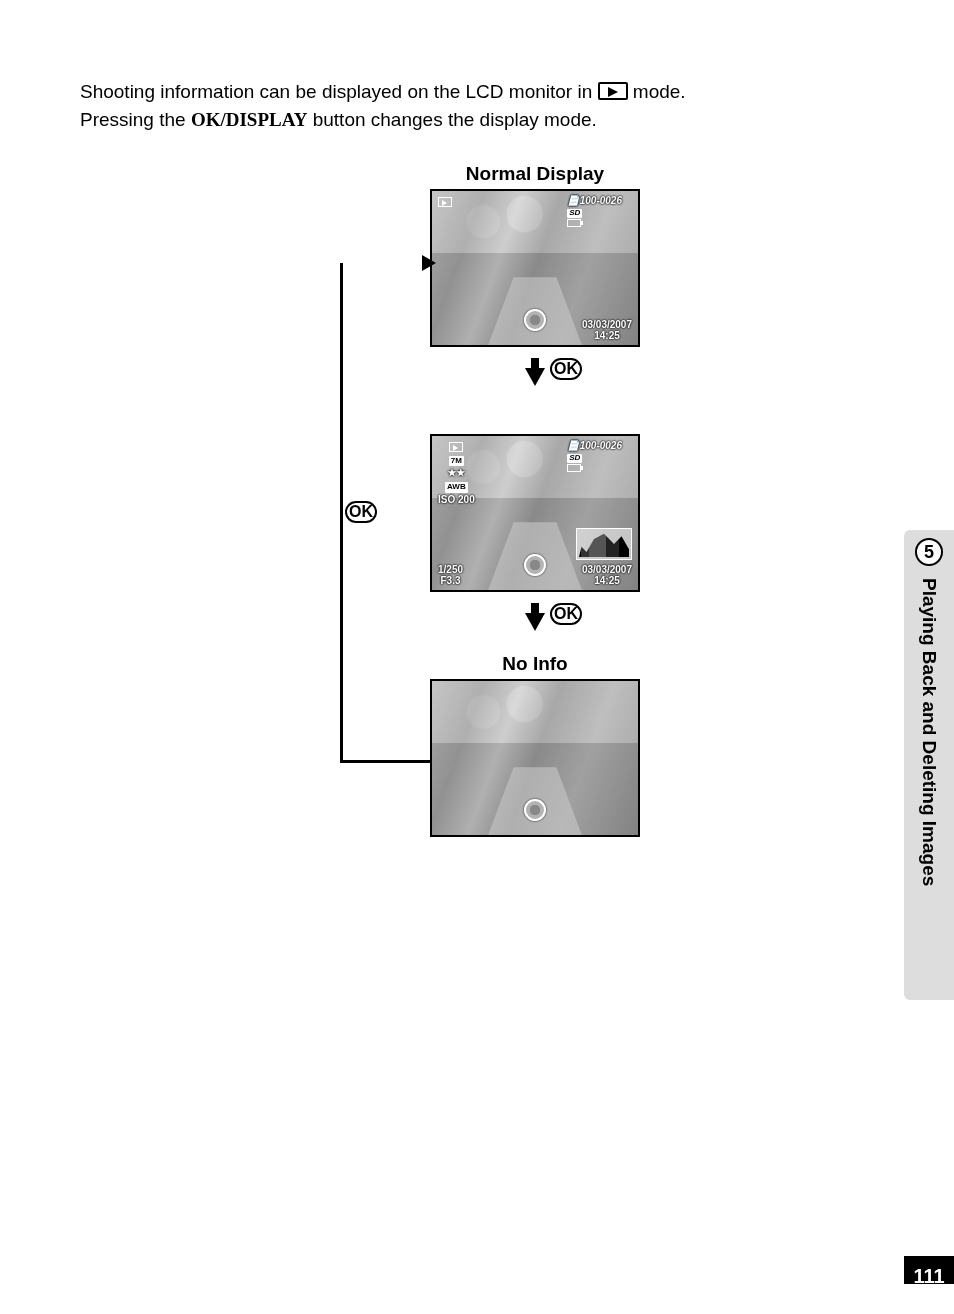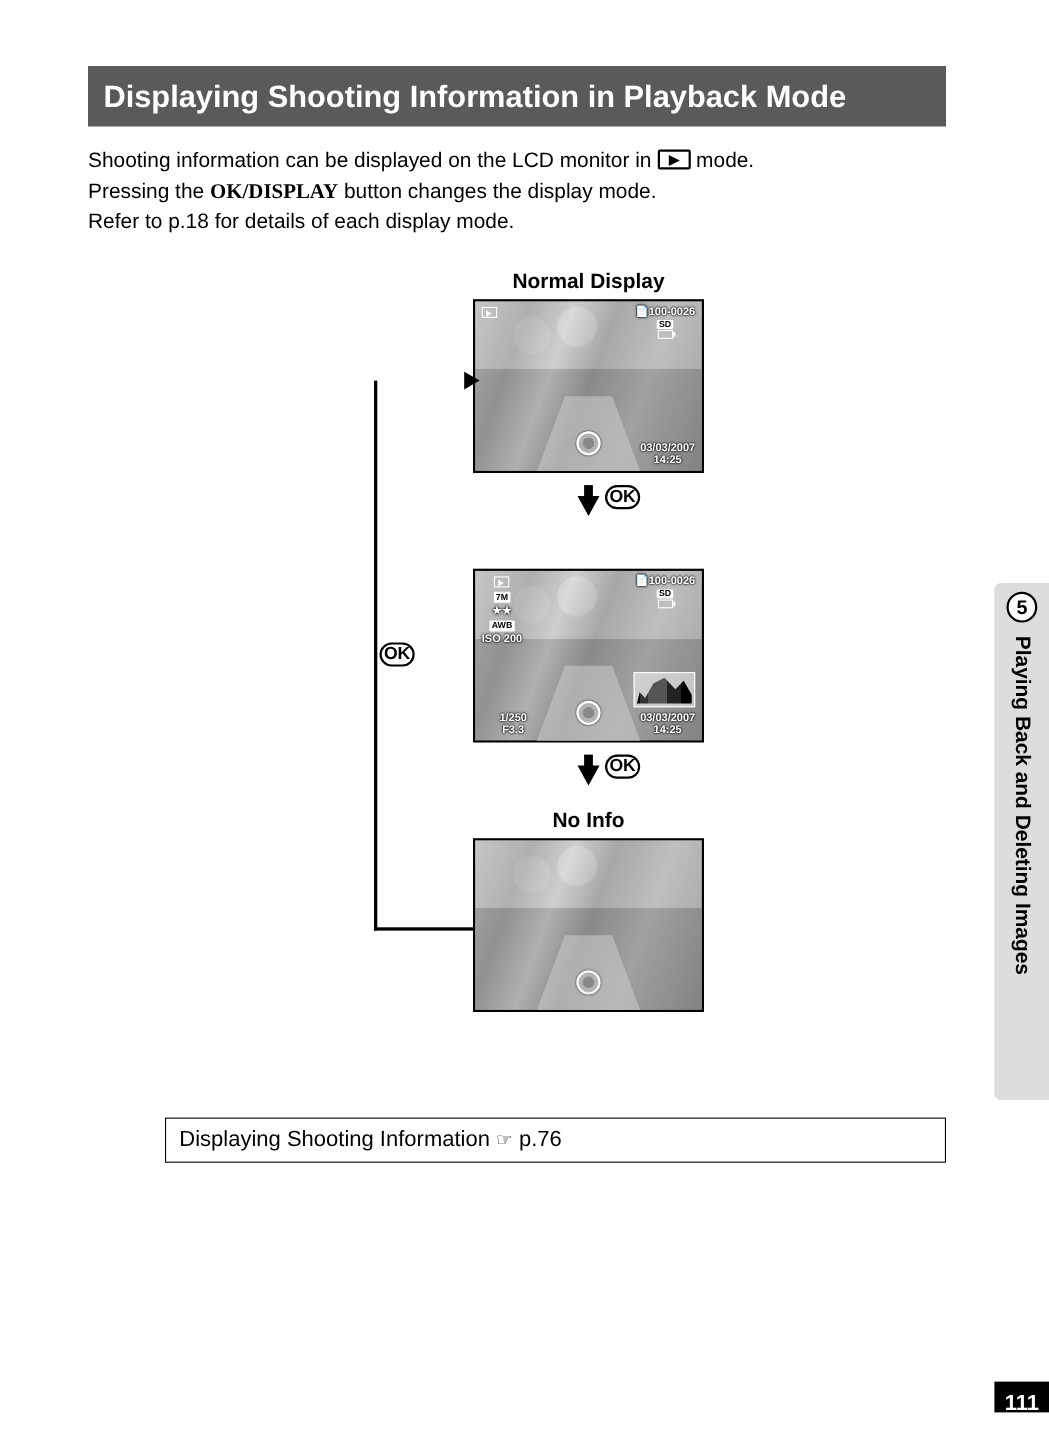--- a/index.html
+++ b/index.html
@@ -82,23 +82,23 @@
   }
   .screen .path {
     position: absolute;
     left: 50%; bottom: 0;
     width: 60px; height: 90px;
     background: #c8c8c8;
     transform: translateX(-50%) perspective(80px) rotateX(45deg);
     opacity: .6;
   }
   .ov { position: absolute; font-size: 10px; font-weight: bold; color: #fff; text-shadow: 0 0 2px #000, 0 0 2px #000; font-family: Arial, sans-serif; text-align: center; }
-  .ov.tr { top: 4px; right: 6px; text-align: center; line-height: 1.1; }
+  .ov.tr { top: 4px; right: 16px; text-align: left; line-height: 1.1; font-style: italic; }
   .ov.tl { top: 4px; left: 6px; line-height: 1.3; }
-  .ov.bl { bottom: 4px; left: 22px; line-height: 1.1; }
+  .ov.bl { bottom: 4px; left: 6px; line-height: 1.1; }
   .ov.br { bottom: 4px; right: 6px; text-align: center; line-height: 1.1; }
   .ov .badge { display:inline-block; background:#fff; color:#000; text-shadow:none; padding:0 2px; border-radius:1px; font-size:8px; margin-top:1px;}
   .play-mini {
     display:inline-block; width:14px; height:10px; border:1.5px solid #fff; position:relative; vertical-align:middle;
   }
   .play-mini::after{content:"";position:absolute;left:3px;top:1.5px;border-left:5px solid #fff;border-top:3px solid transparent;border-bottom:3px solid transparent;}
   .batt { display:inline-block; width:14px; height:8px; border:1.5px solid #fff; position:relative; }
   .batt::after { content:""; position:absolute; right:-3px; top:1px; width:2px; height:4px; background:#fff;}
   .face-icon {
     position:absolute; left:50%; bottom:14px; transform:translateX(-50%);
@@ -168,30 +168,28 @@
     position:absolute; right:0; bottom:30px; width:50px; height:28px;
     background:#000; color:#fff; font-weight:bold; font-size:20px;
     text-align:center; line-height:40px;
   }
 </style>
 </head>
 <body>
 
 <div class="page">
 
-  <div class="heading-bar">Displaying Shooting Information in Playback Mode</div>
 
   <div class="body-text">
     <span>Shooting information can be displayed on the LCD monitor in </span>
     <span class="play-icon-inline"></span>
     <span> mode.</span><br>
     <span>Pressing the </span>
     <span class="ok-display">OK/DISPLAY</span>
     <span> button changes the display mode.</span><br>
-    <span>Refer to p.18 for details of each display mode.</span>
   </div>
 
   <div class="diagram">
 
     <div class="screen-label" style="left:345px; top:0;">Normal Display</div>
     <div class="screen-label" style="left:345px; top:245px;margin-top:46px;">Histogram + Info</div>
     <div class="screen-label" style="left:345px; top:490px;">No Info</div>
 
     <div class="screen" style="left:350px; top:26px;">
       <div class="path"></div>
@@ -244,25 +242,20 @@
       <div class="path"></div>
       <div class="face-icon"></div>
     </div>
 
     <div class="connector" style="left:260px; top:100px; width:90px; height:500px; border-bottom:3px solid #000;"></div>
     <div style="position:absolute; left:342px; top:92px; width:0;height:0;border-top:8px solid transparent;border-bottom:8px solid transparent;border-left:14px solid #000;"></div>
     <div class="ok-btn" style="left:265px; top:338px;">OK</div>
 
   </div>
 
-  <div class="xref-box">
-    <span>Displaying Shooting Information </span>
-    <span class="xref-icon">☞</span>
-    <span>p.76</span>
-  </div>
 
 </div>
 
 <div class="sidebar">
   <div class="thumb-tab">
     <div class="chap-badge">5</div>
     <div class="chap-label">Playing Back and Deleting Images</div>
   </div>
   <div class="page-num-box">111</div>
 </div>

